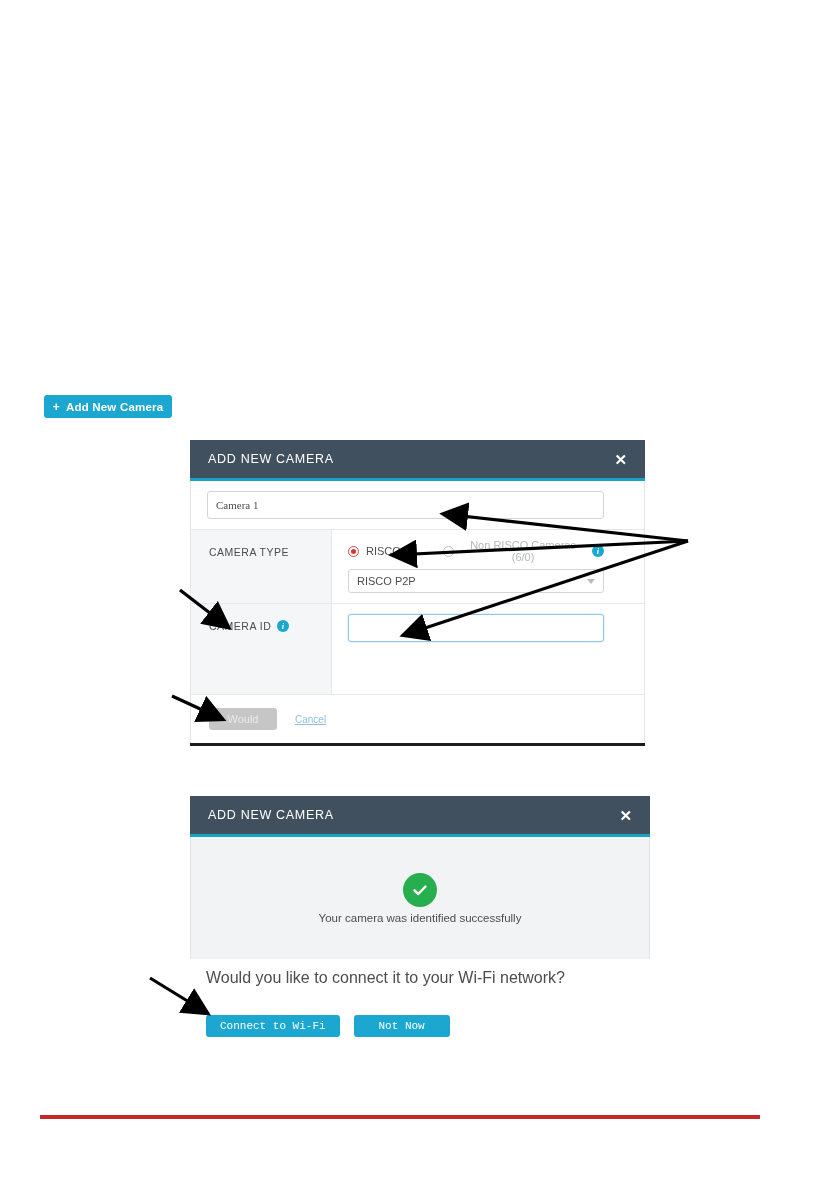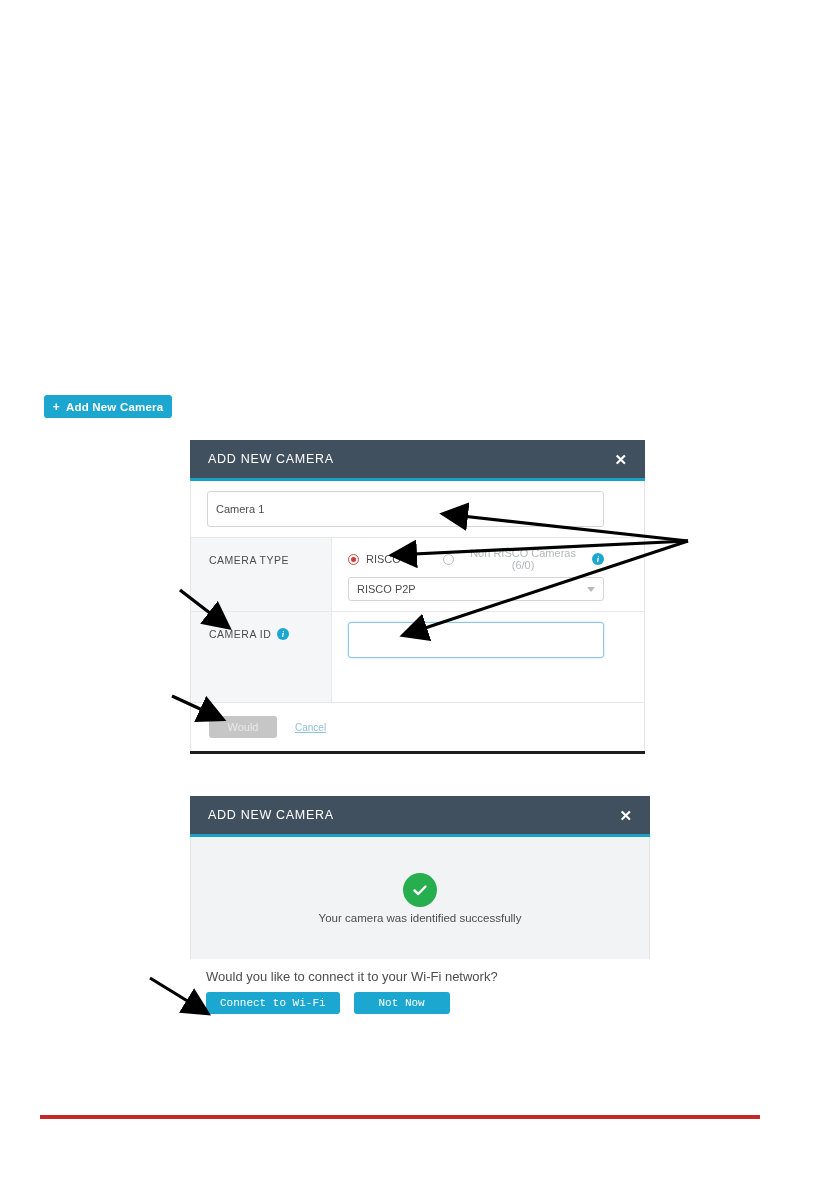--- a/index.html
+++ b/index.html
@@ -105,26 +105,26 @@
     gap: 6px;
   }
   .form-field {
     flex: 1;
     padding: 10px 40px 10px 16px;
     box-sizing: border-box;
   }
 
   .txt-input {
     width: 100%;
-    height: 36px;
+    height: 28px;
     box-sizing: border-box;
     border: 1px solid #d3d6d9;
     border-radius: 3px;
     font-size: 11px;
-    font-family: Liberation Sans, sans-serif;
+    font-family: Liberation Serif, serif;
     color: #4d4d4d;
     padding: 0 8px;
     background: #ffffff;
     outline: none;
   }
   .txt-input.focused {
     border: 1px solid #8fc6e8;
     box-shadow: 0 0 2px rgba(120,190,230,.6);
   }
 
@@ -262,23 +262,23 @@
   .check-circle svg { display: block; }
   .success-msg {
     font-size: 11.5px;
     color: #4d4d4d;
   }
   .wifi-prompt-area {
     background: #ffffff;
     padding: 10px 0 0 16px;
   }
   .wifi-question {
-    font-size: 13px;
+    font-size: 16px;
     color: #4d4d4d;
-    margin-bottom: 8px;
+    margin-bottom: 28px;
   }
   .wifi-buttons { display: flex; gap: 14px; }
   .btn-cyan {
     height: 22px;
     background: #1ba7d0;
     border: none;
     border-radius: 3px;
     color: #ffffff;
     font-size: 11px;
     font-family: Liberation Mono, monospace;

